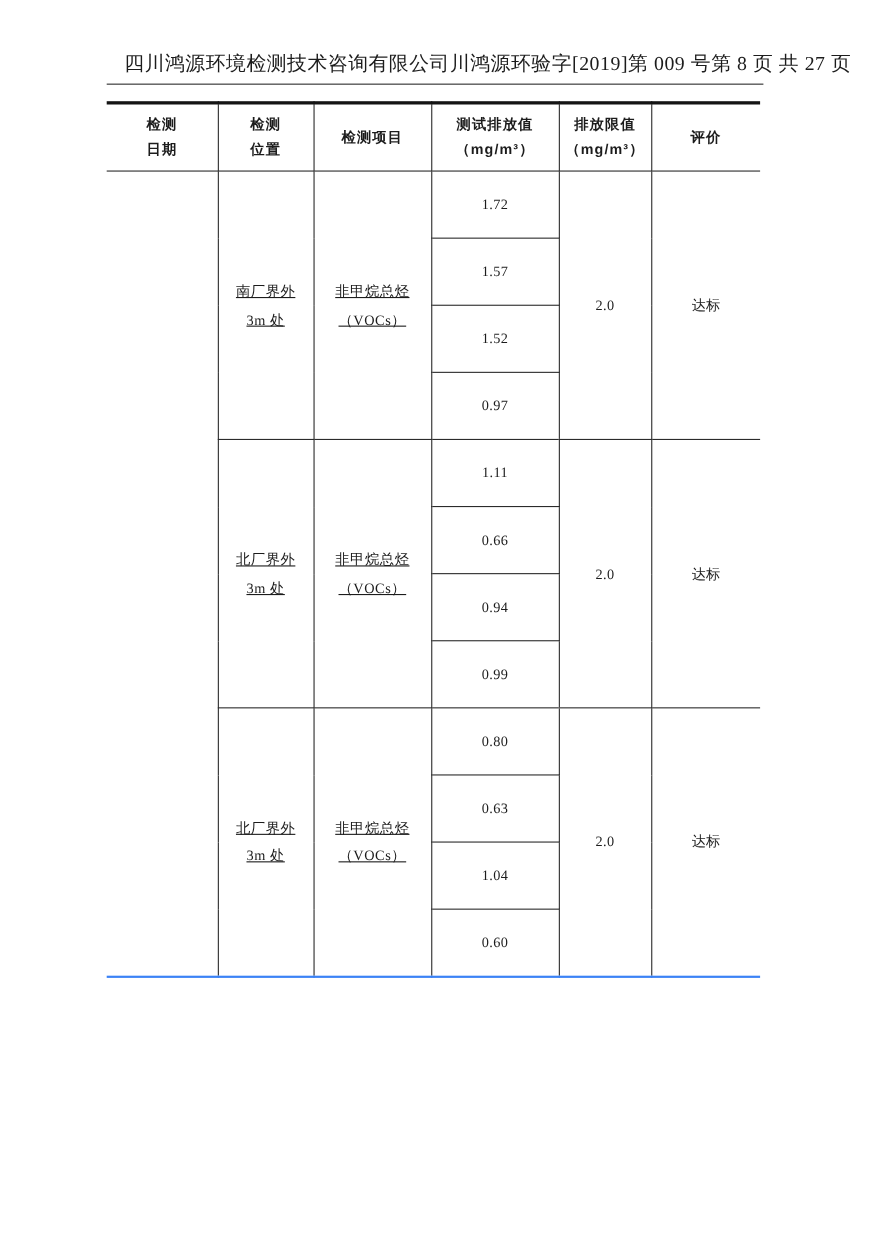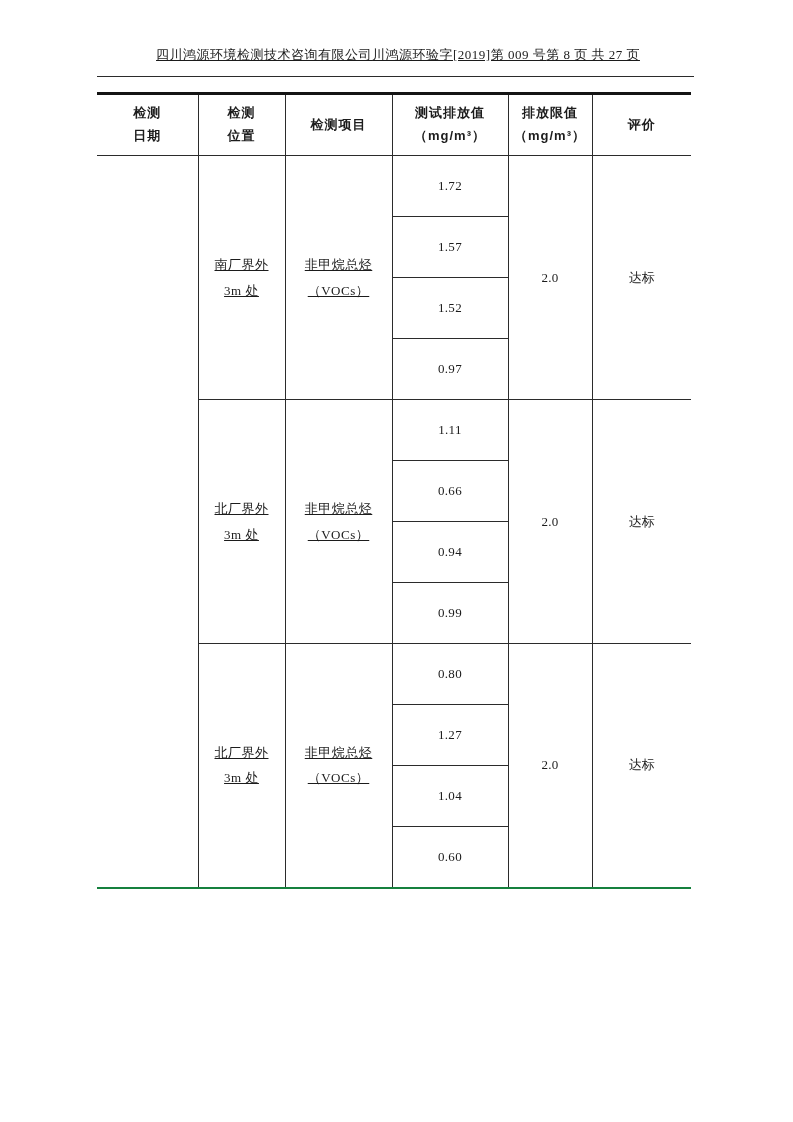--- a/index.html
+++ b/index.html
@@ -16,47 +16,46 @@
     background: #ffffff;
     overflow: hidden;
   }
   
   .doc-header {
     position: absolute;
     left: 97px;
     top: 46px;
     width: 594px;
     display: flex;
-    justify-content: center;
+    justify-content: space-between;
     align-items: baseline;
     padding-left: 16px;
     padding-right: 8px;
     box-sizing: border-box;
-    font-size: 13px;
+    font-size: 18px;
     letter-spacing: 0.5px;
     white-space: nowrap;
-    text-decoration: underline;
   }
   .header-rule {
     position: absolute;
     left: 97px;
     top: 76px;
     width: 597px;
     border-top: 1.5px solid #2b2b2b;
   }
   
   table.results {
     position: absolute;
     left: 97px;
     top: 92px;
     width: 594px;
     border-collapse: collapse;
     table-layout: fixed;
     border-top: 3px solid #141414;
-    border-bottom: 2px solid #15803d;
+    border-bottom: 2px solid #3b82f6;
   }
   table.results th,
   table.results td {
     padding: 0;
     text-align: center;
     vertical-align: middle;
     font-size: 13px;
     color: #1c1c1c;
     overflow: hidden;
   }
@@ -177,21 +176,21 @@
       </td>
       <td class="b-r b-b item" rowspan="4">
         <span class="cell-line">非甲烷总烃</span>
         <span class="cell-line">（VOCs）</span>
       </td>
       <td class="b-r b-b val">0.80</td>
       <td class="b-r b-b val" rowspan="4">2.0</td>
       <td class="b-b" rowspan="4">达标</td>
     </tr>
     <tr class="r">
-      <td class="b-r b-b val">1.27</td>
+      <td class="b-r b-b val">0.63</td>
     </tr>
     <tr class="r">
       <td class="b-r b-b val">1.04</td>
     </tr>
     <tr class="r">
       <td class="b-r b-b val">0.60</td>
     </tr>
   </tbody>
     </table>
 

